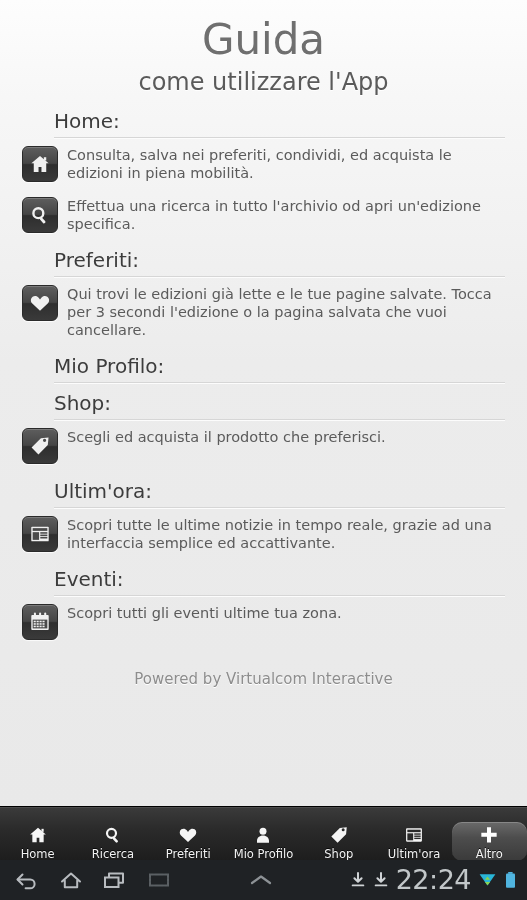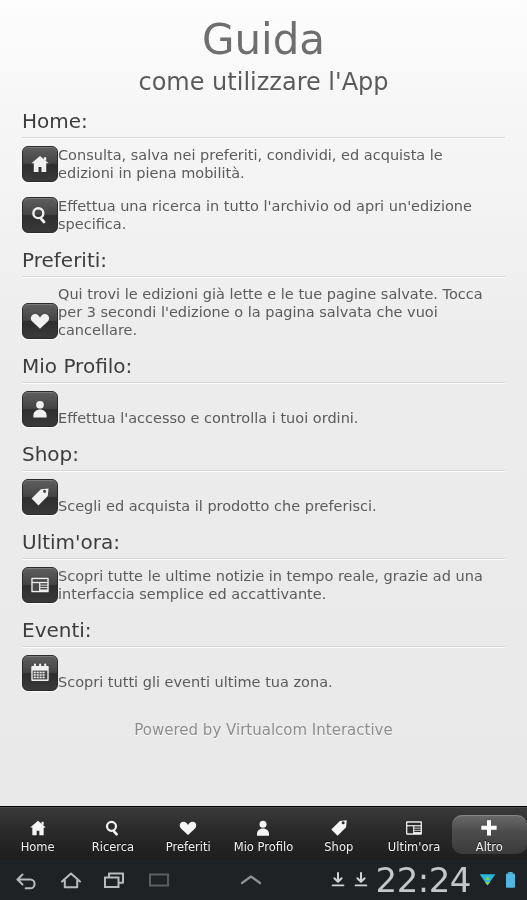--- a/index.html
+++ b/index.html
@@ -55,26 +55,27 @@
   .section { margin-bottom: 2px; }
 
   .section-head {
     font-size: 20px;
     color: #3c3c3c;
     line-height: 26px;
     padding-bottom: 3px;
     border-bottom: 1px solid #d6d6d6;
     box-shadow: 0 1px 0 #fcfcfc;
     margin-bottom: 7px;
+    margin-left: 32px;
   }
 
   .section-body {
     display: flex;
-    align-items: flex-end;
-    gap: 0;
+    align-items: flex-start;
+    gap: 9px;
     padding-bottom: 12px;
   }
 
   .icon-badge {
     flex: 0 0 auto;
     width: 36px;
     height: 36px;
     border-radius: 6px;
     background: linear-gradient(to bottom, #5e5e5e 0%, #454545 48%, #2e2e2e 52%, #3a3a3a 100%);
     border: 1px solid #2a2a2a;
@@ -106,21 +107,21 @@
   .tabbar {
     position: absolute;
     left: 0;
     top: 806px;
     width: 527px;
     height: 56px;
     background: linear-gradient(to bottom, #3b3b3b 0%, #2b2b2b 40%, #1d1d1d 100%);
     border-top: 1px solid #000;
     border-bottom: 1px solid #000;
     display: flex;
-    align-items: center;
+    align-items: flex-end;
     box-shadow: inset 0 1px 0 rgba(255,255,255,0.09);
   }
   .tab {
     flex: 1 1 0;
     display: flex;
     flex-direction: column;
     align-items: center;
     justify-content: center;
     gap: 1px;
     position: relative;
@@ -171,21 +172,21 @@
   }
   .sys-right {
     display: flex;
     align-items: center;
     gap: 7px;
     padding-right: 10px;
   }
   .sys-icon { display: flex; align-items: center; justify-content: center; }
   .sys-icon svg { display: block; }
   .sys-time {
-    font-size: 34px;
+    font-size: 27px;
     color: #c2c7c9;
     line-height: 30px;
     letter-spacing: -0.5px;
     font-family: "DejaVu Sans", sans-serif;
   }
 </style>
 </head>
 <body>
 
 <div class="app-content">
@@ -229,29 +230,20 @@
           <svg width="22" height="22" viewBox="0 0 24 24">
               <path fill="#f0f0f0" d="M12 20.5 3.6 12.6C1.4 10.5 1.6 6.9 4 5.2c2.1-1.5 5-0.9 6.5 1.1l1.5 2 1.5-2c1.5-2 4.4-2.6 6.5-1.1 2.4 1.7 2.6 5.3 0.4 7.4L12 20.5z"></path>
             </svg>
         </div>
         <div class="section-text">Qui trovi le edizioni già lette e le tue pagine salvate. Tocca per 3 secondi l'edizione o la pagina salvata che vuoi cancellare.</div>
       </div>
     </div>
 
     <div class="section">
       <div class="section-head">Mio Profilo:</div>
-      <div class="section-body">
-        <div class="icon-badge">
-          <svg width="22" height="22" viewBox="0 0 24 24">
-              <circle cx="12" cy="7.4" r="4.2" fill="#f0f0f0"></circle>
-              <path fill="#f0f0f0" d="M12 12.6c-4.2 0-7.2 2.8-7.2 6.3v2.3h14.4v-2.3c0-3.5-3-6.3-7.2-6.3z"></path>
-            </svg>
-        </div>
-        <div class="section-text">Effettua l'accesso e controlla i tuoi ordini.</div>
-      </div>
     </div>
 
     <div class="section">
       <div class="section-head">Shop:</div>
       <div class="section-body">
         <div class="icon-badge">
           <svg width="22" height="22" viewBox="0 0 24 24">
               <path fill="#f0f0f0" d="M21.3 2.7 13 3.5 2.8 13.7l7.5 7.5L20.5 11l0.8-8.3zM17 7.6a1.8 1.8 0 1 1 0-3.6 1.8 1.8 0 0 1 0 3.6z"></path>
             </svg>
         </div>

